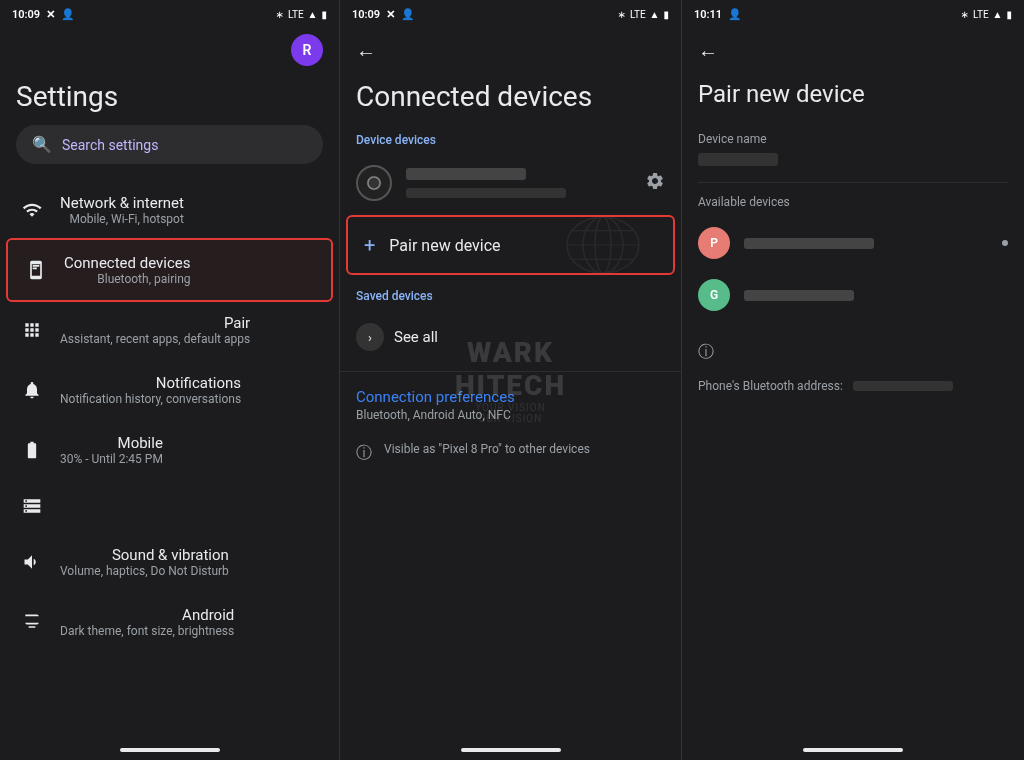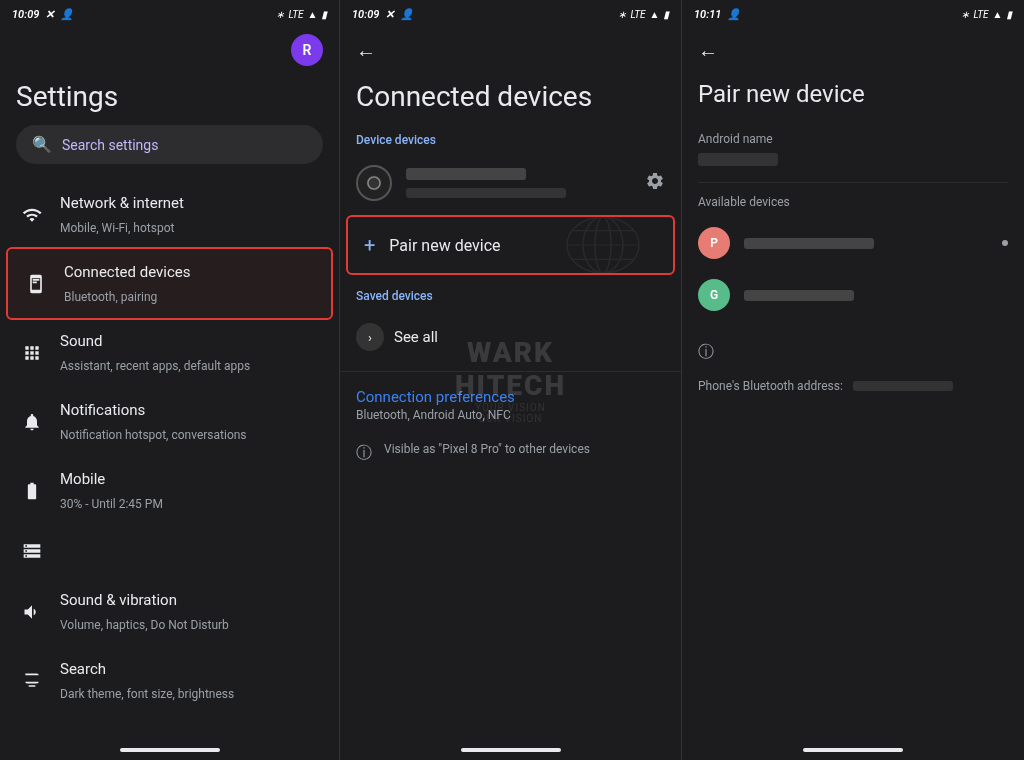--- a/index.html
+++ b/index.html
@@ -38,21 +38,20 @@
 
     
     .status-bar {
       height: 28px;
       background: #1c1c1e;
       display: flex;
       align-items: center;
       justify-content: space-between;
       padding: 0 12px;
       flex-shrink: 0;
-      font-style: italic;
     }
 
     .status-left {
       font-size: 11px;
       color: #fff;
       font-weight: 600;
       display: flex;
       align-items: center;
       gap: 6px;
     }
@@ -153,32 +152,33 @@
       align-items: center;
       justify-content: center;
       color: #e8eaed;
       font-size: 18px;
       flex-shrink: 0;
     }
 
     .item-text {
       display: flex;
       flex-direction: column;
+      align-items: flex-end;
     }
 
     .item-title {
       font-size: 15px;
       color: #e8eaed;
       font-weight: 400;
     }
 
     .item-subtitle {
       font-size: 12px;
       color: #9aa0a6;
-      margin-top: 9px;
+      margin-top: 0;
     }
 
     
     .bottom-bar {
       height: 4px;
       background: #e8eaed;
       width: 100px;
       border-radius: 2px;
       margin: 8px auto;
       flex-shrink: 0;
@@ -530,34 +530,34 @@
       </div>
     </div>
 
     <div class="settings-item">
       <div class="item-icon">
         <svg width="20" height="20" viewBox="0 0 24 24" fill="#e8eaed">
           <path d="M4 8h4V4H4v4zm6 12h4v-4h-4v4zm-6 0h4v-4H4v4zm0-6h4v-4H4v4zm6 0h4v-4h-4v4zm6-10v4h4V4h-4zm-6 4h4V4h-4v4zm6 6h4v-4h-4v4zm0 6h4v-4h-4v4z"></path>
         </svg>
       </div>
       <div class="item-text">
-        <span class="item-title">Sound</span>
+        <span class="item-title">Pair</span>
         <span class="item-subtitle">Assistant, recent apps, default apps</span>
       </div>
     </div>
 
     <div class="settings-item">
       <div class="item-icon">
         <svg width="20" height="20" viewBox="0 0 24 24" fill="#e8eaed">
           <path d="M12 22c1.1 0 2-.9 2-2h-4c0 1.1.9 2 2 2zm6-6V11c0-3.07-1.64-5.64-4.5-6.32V4c0-.83-.67-1.5-1.5-1.5s-1.5.67-1.5 1.5v.68C7.63 5.36 6 7.92 6 11v5l-2 2v1h16v-1l-2-2z"></path>
         </svg>
       </div>
       <div class="item-text">
         <span class="item-title">Notifications</span>
-        <span class="item-subtitle">Notification hotspot, conversations</span>
+        <span class="item-subtitle">Notification history, conversations</span>
       </div>
     </div>
 
     <div class="settings-item">
       <div class="item-icon">
         <svg width="20" height="20" viewBox="0 0 24 24" fill="#e8eaed">
           <path d="M15.67 4H14V2h-4v2H8.33C7.6 4 7 4.6 7 5.33v15.33C7 21.4 7.6 22 8.33 22h7.33c.74 0 1.34-.6 1.34-1.33V5.33C17 4.6 16.4 4 15.67 4z"></path>
         </svg>
       </div>
       <div class="item-text">
@@ -586,21 +586,21 @@
       </div>
     </div>
 
     <div class="settings-item">
       <div class="item-icon">
         <svg width="20" height="20" viewBox="0 0 24 24" fill="#e8eaed">
           <path d="M20 3H4v10c0 1.1.9 2 2 2h6v2H8v2h8v-2h-4v-2h6c1.1 0 2-.9 2-2V5c0-1.1-.9-2-2-2zm0 10H4V5h16v8z"></path>
         </svg>
       </div>
       <div class="item-text">
-        <span class="item-title">Search</span>
+        <span class="item-title">Android</span>
         <span class="item-subtitle">Dark theme, font size, brightness</span>
       </div>
     </div>
 
   </div>
 
   <div class="bottom-bar"></div>
 </div>
 
 <div class="panel panel-mid" style="position:relative;">
@@ -704,21 +704,21 @@
     </div>
   </div>
 
   <div class="back-btn">
     <span class="back-arrow">←</span>
   </div>
 
   <div class="pnd-title">Pair new device</div>
 
   <div class="field-section">
-    <div class="field-label">Android name</div>
+    <div class="field-label">Device name</div>
     <div class="field-value">
       <span style="background:#333;border-radius:3px;display:inline-block;height:13px;width:80px;vertical-align:middle;"></span>
     </div>
   </div>
 
   <div class="divider"></div>
 
   <div class="available-label">Available devices</div>
 
   <div class="avail-device">

